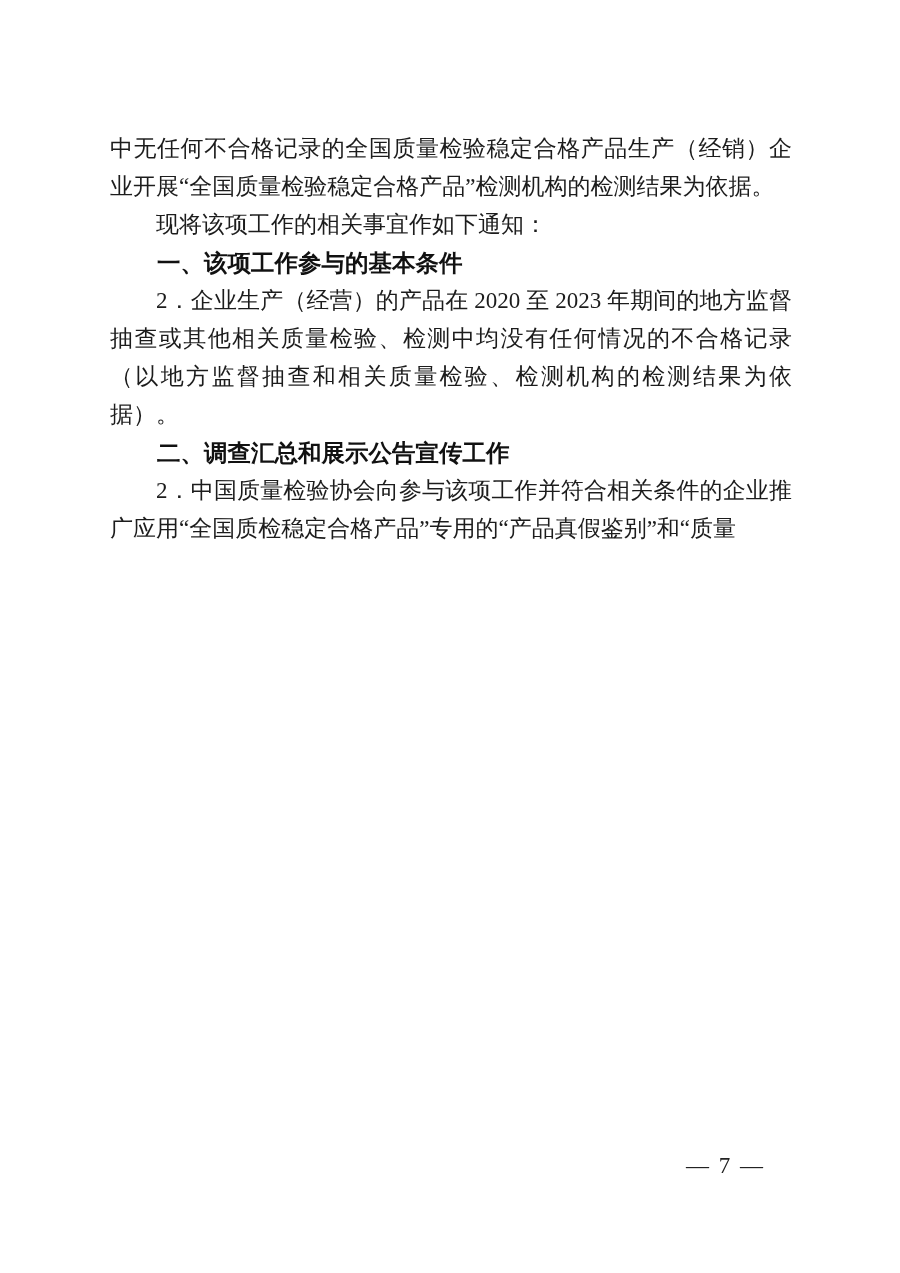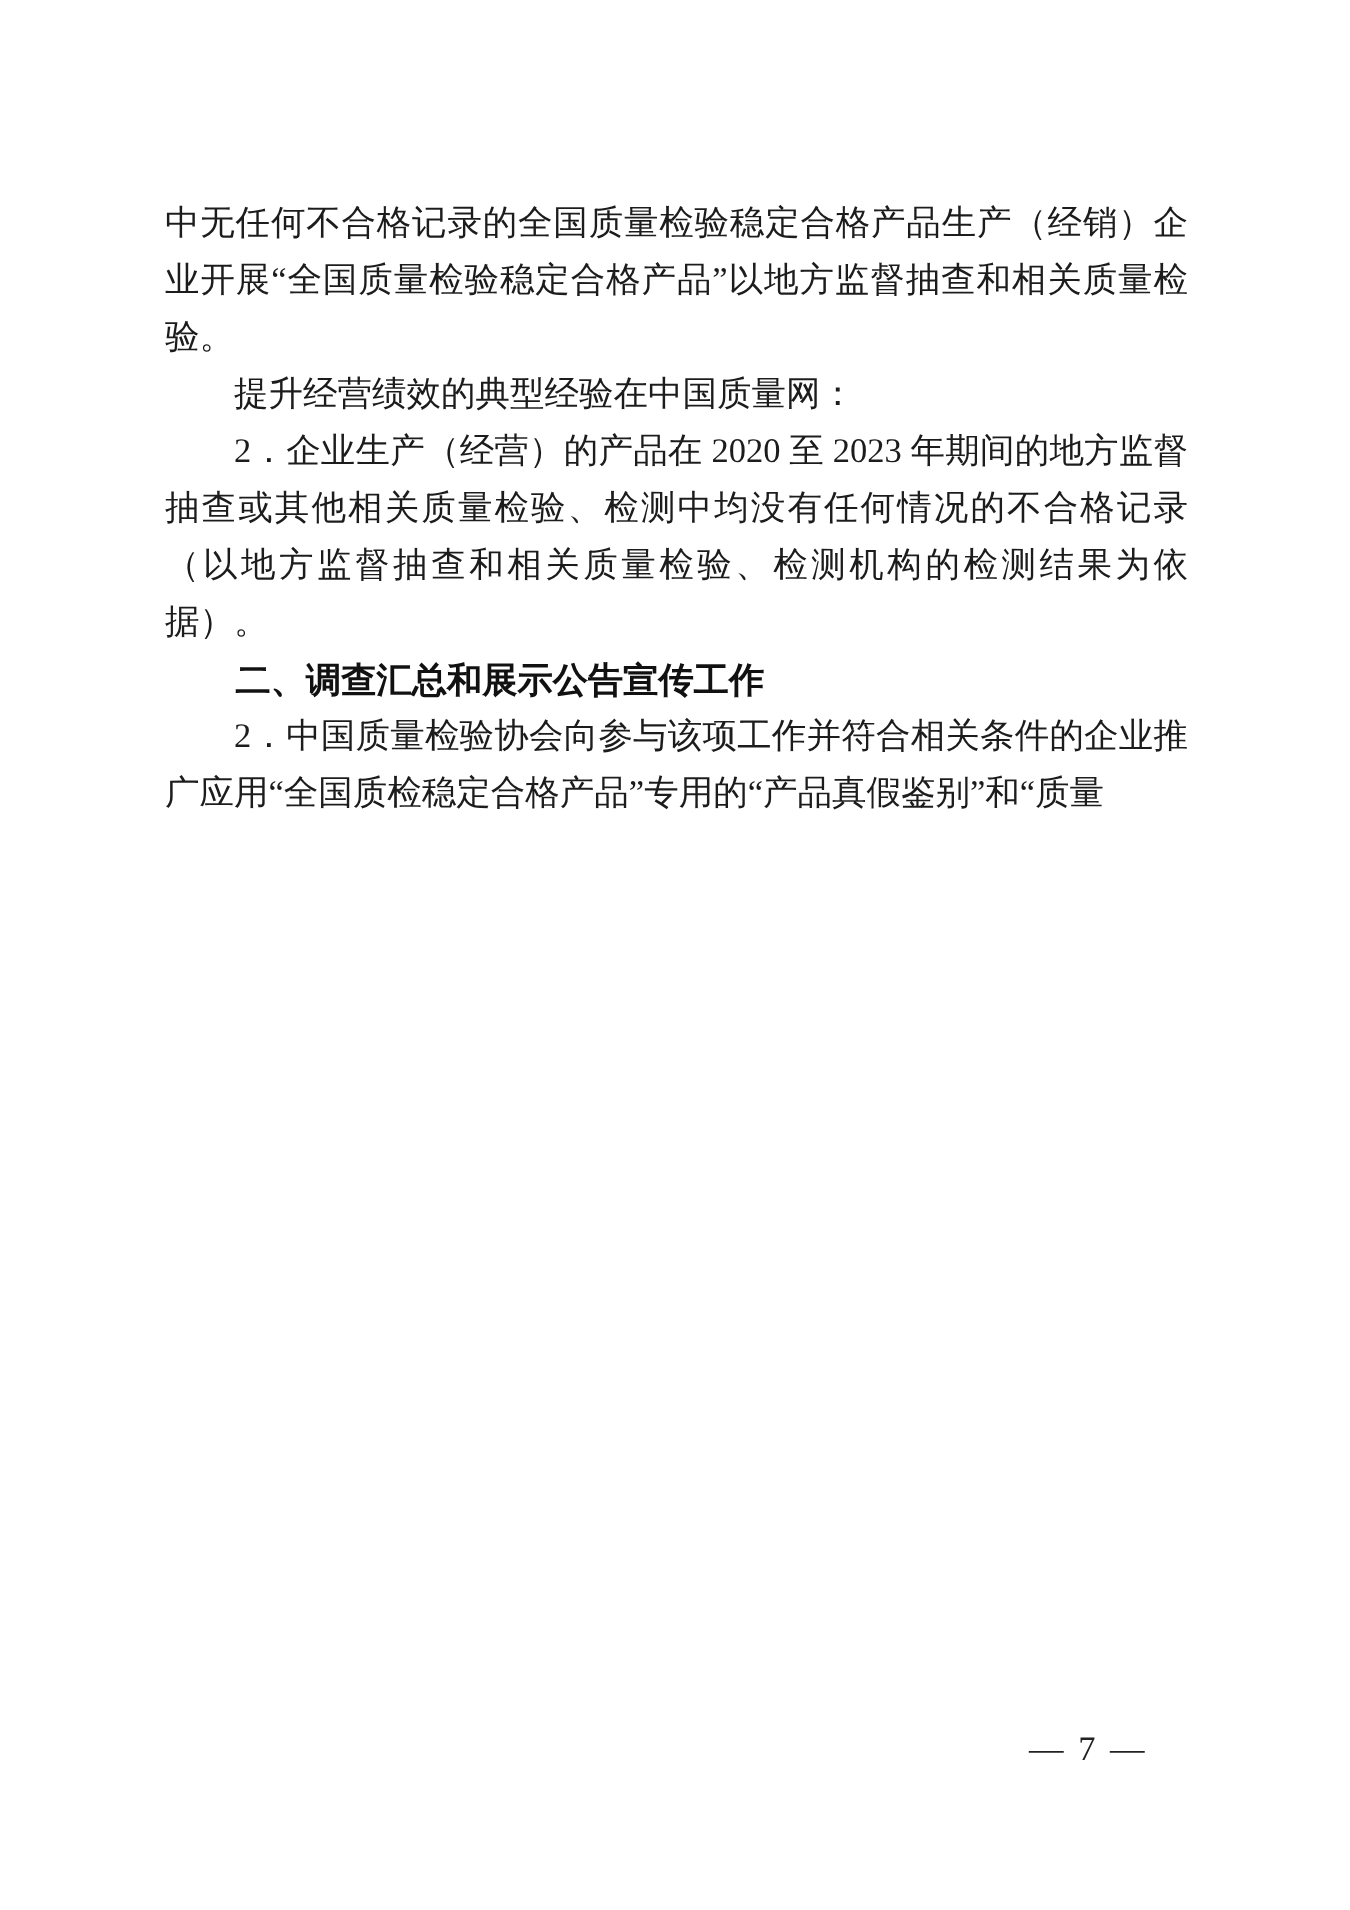--- a/index.html
+++ b/index.html
@@ -56,24 +56,25 @@
     white-space: nowrap;
   }
 </style>
 </head>
 <body>
 
 <div class="page">
 
   <div class="doc-body">
 
-    <p class="cont">中无任何不合格记录的全国质量检验稳定合格产品生产（经销）企业开展“全国质量检验稳定合格产品”以地方监督抽查和相关质量检验。</p>
+    <p class="cont">中无任何不合格记录的全国质量检验稳定合格产品生产（经销）企业开展“全国质量检验稳定合格产品”检测机构的检测结果为依据。</p>
 
-    <p class="para">提升经营绩效的典型经验在中国质量网：</p>
+    <p class="para">现将该项工作的相关事宜作如下通知：</p>
 
+    <h2 class="heading">一、该项工作参与的基本条件</h2>
 
 
     <p class="para">2．企业生产（经营）的产品在 2020 至 2023 年期间的地方监督抽查或其他相关质量检验、检测中均没有任何情况的不合格记录（以地方监督抽查和相关质量检验、检测机构的检测结果为依据）。</p>
 
 
     <h2 class="heading">二、调查汇总和展示公告宣传工作</h2>
 
 
     <p class="para">2．中国质量检验协会向参与该项工作并符合相关条件的企业推广应用“全国质检稳定合格产品”专用的“产品真假鉴别”和“质量</p>
 

